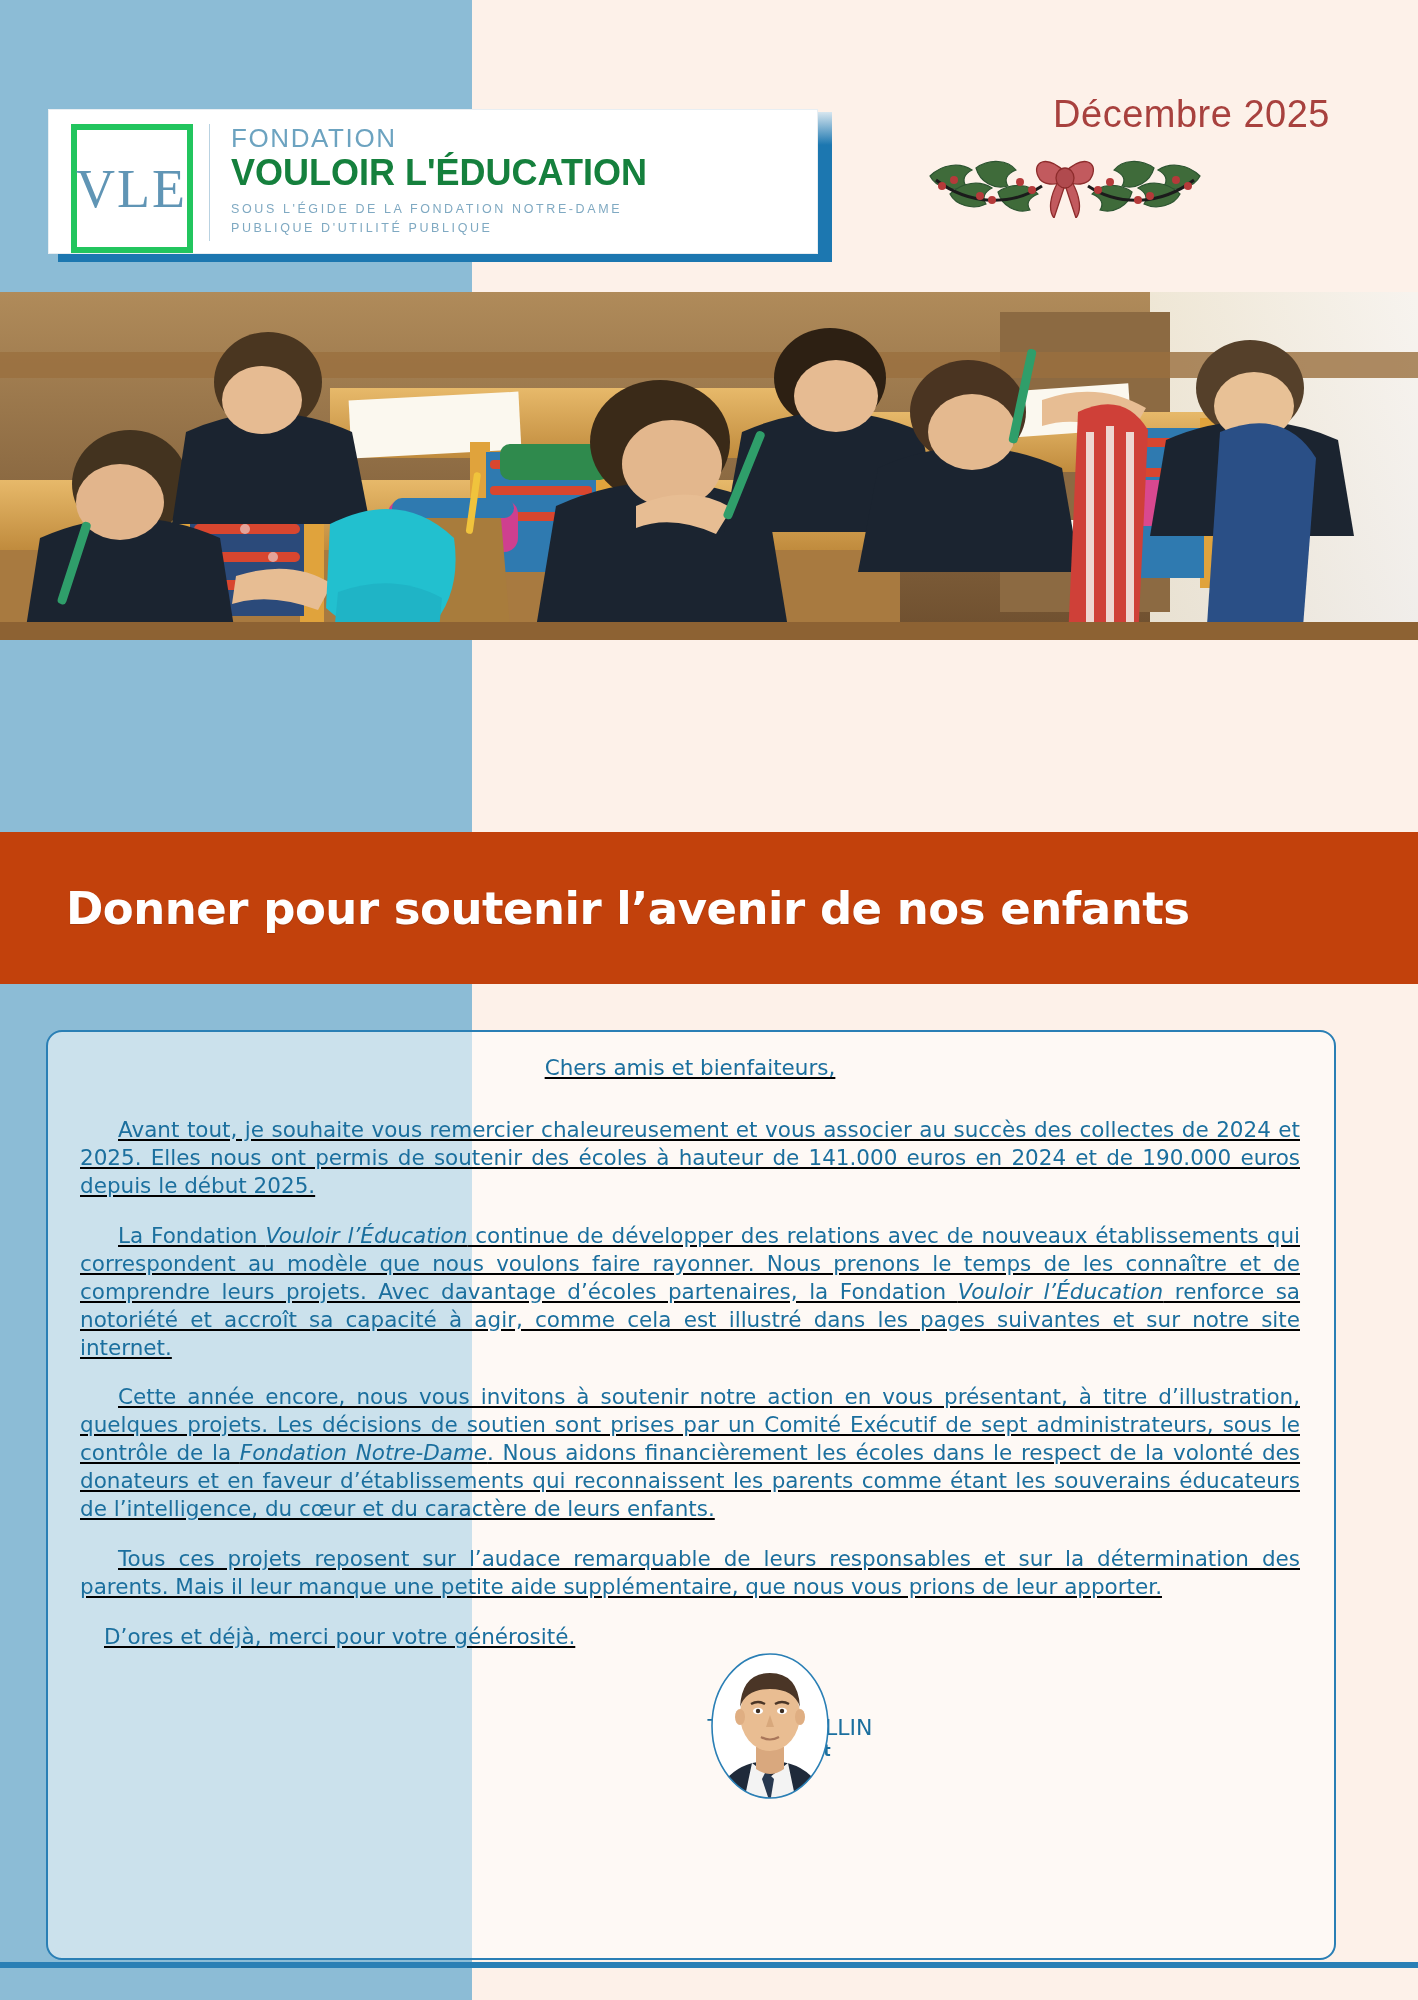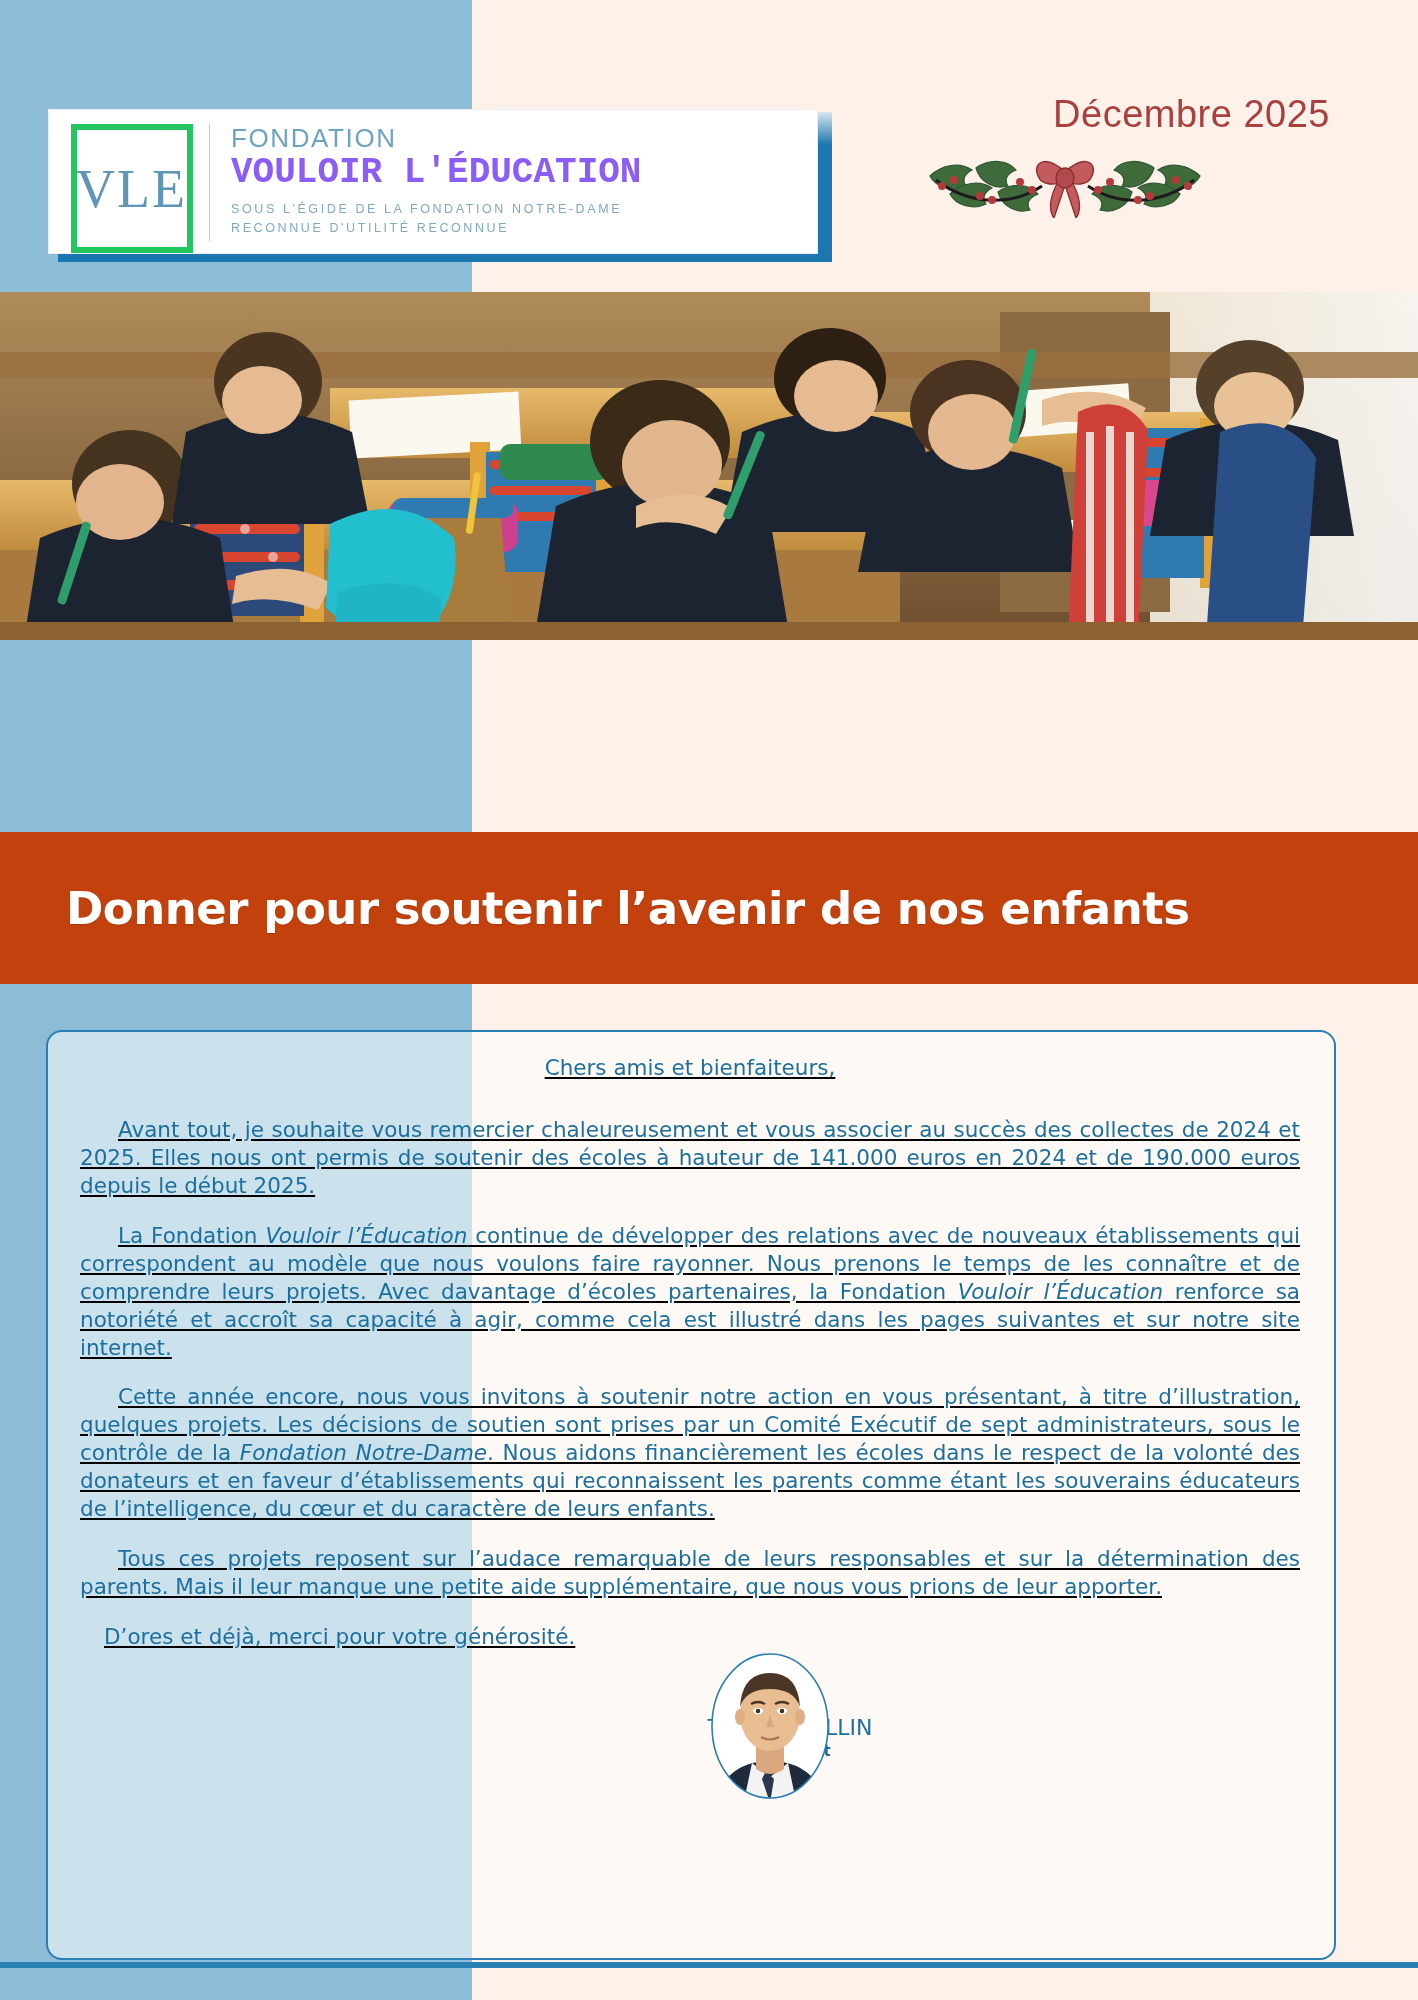--- a/index.html
+++ b/index.html
@@ -38,21 +38,21 @@
   }
   .logo-vle{
     font-family:"Liberation Serif", serif;
     font-size:54px;letter-spacing:2px;color:#6095b5;line-height:1;
   }
   .logo-divider{
     position:absolute;left:160px;top:14px;width:1px;height:117px;background:#b9d2e1;
   }
   .logo-text{position:absolute;left:182px;top:14px;width:570px;}
   .logo-l1{font-size:26px;letter-spacing:1.6px;color:#6ca3c0;line-height:1.15;font-weight:400;}
-  .logo-l2{font-size:36px;letter-spacing:0px;color:#8b5cf6;font-weight:700;line-height:1.18;margin-top:-2px;font-family:Liberation Mono, monospace;}
+  .logo-l2{font-size:36px;letter-spacing:0px;color:#15803d;font-weight:700;line-height:1.18;margin-top:-2px;}
   .logo-l3{font-size:12.5px;letter-spacing:2.6px;color:#7fa9c2;line-height:1.5;margin-top:6px;}
   .logo-l4{font-size:12.5px;letter-spacing:2.6px;color:#7fa9c2;line-height:1.5;}
 
   .date-label{
     position:absolute;left:770px;top:93px;width:560px;
     text-align:right;
     font-size:38px;color:#a8413e;font-weight:400;letter-spacing:.5px;
   }
   .holly{position:absolute;left:920px;top:148px;width:290px;height:70px;}
 
@@ -127,21 +127,21 @@
       <div class="logo-shadow"></div>
       <div class="logo-card">
         <div class="logo-vle-box">
           <span class="logo-vle">VLE</span>
         </div>
         <div class="logo-divider"></div>
         <div class="logo-text">
           <div class="logo-l1">FONDATION</div>
           <div class="logo-l2">VOULOIR L'ÉDUCATION</div>
           <div class="logo-l3">SOUS L'ÉGIDE DE LA FONDATION NOTRE-DAME</div>
-          <div class="logo-l4">RECONNUE D'UTILITÉ RECONNUE</div>
+          <div class="logo-l4">PUBLIQUE D'UTILITÉ PUBLIQUE</div>
         </div>
       </div>
     </div>
 
     <div class="date-label">Décembre 2025</div>
 
     <div class="holly">
       <svg viewBox="0 0 290 70" width="290" height="70">
 
         <g fill="#3f6b3a" stroke="#2c5430" stroke-width="1.2">

